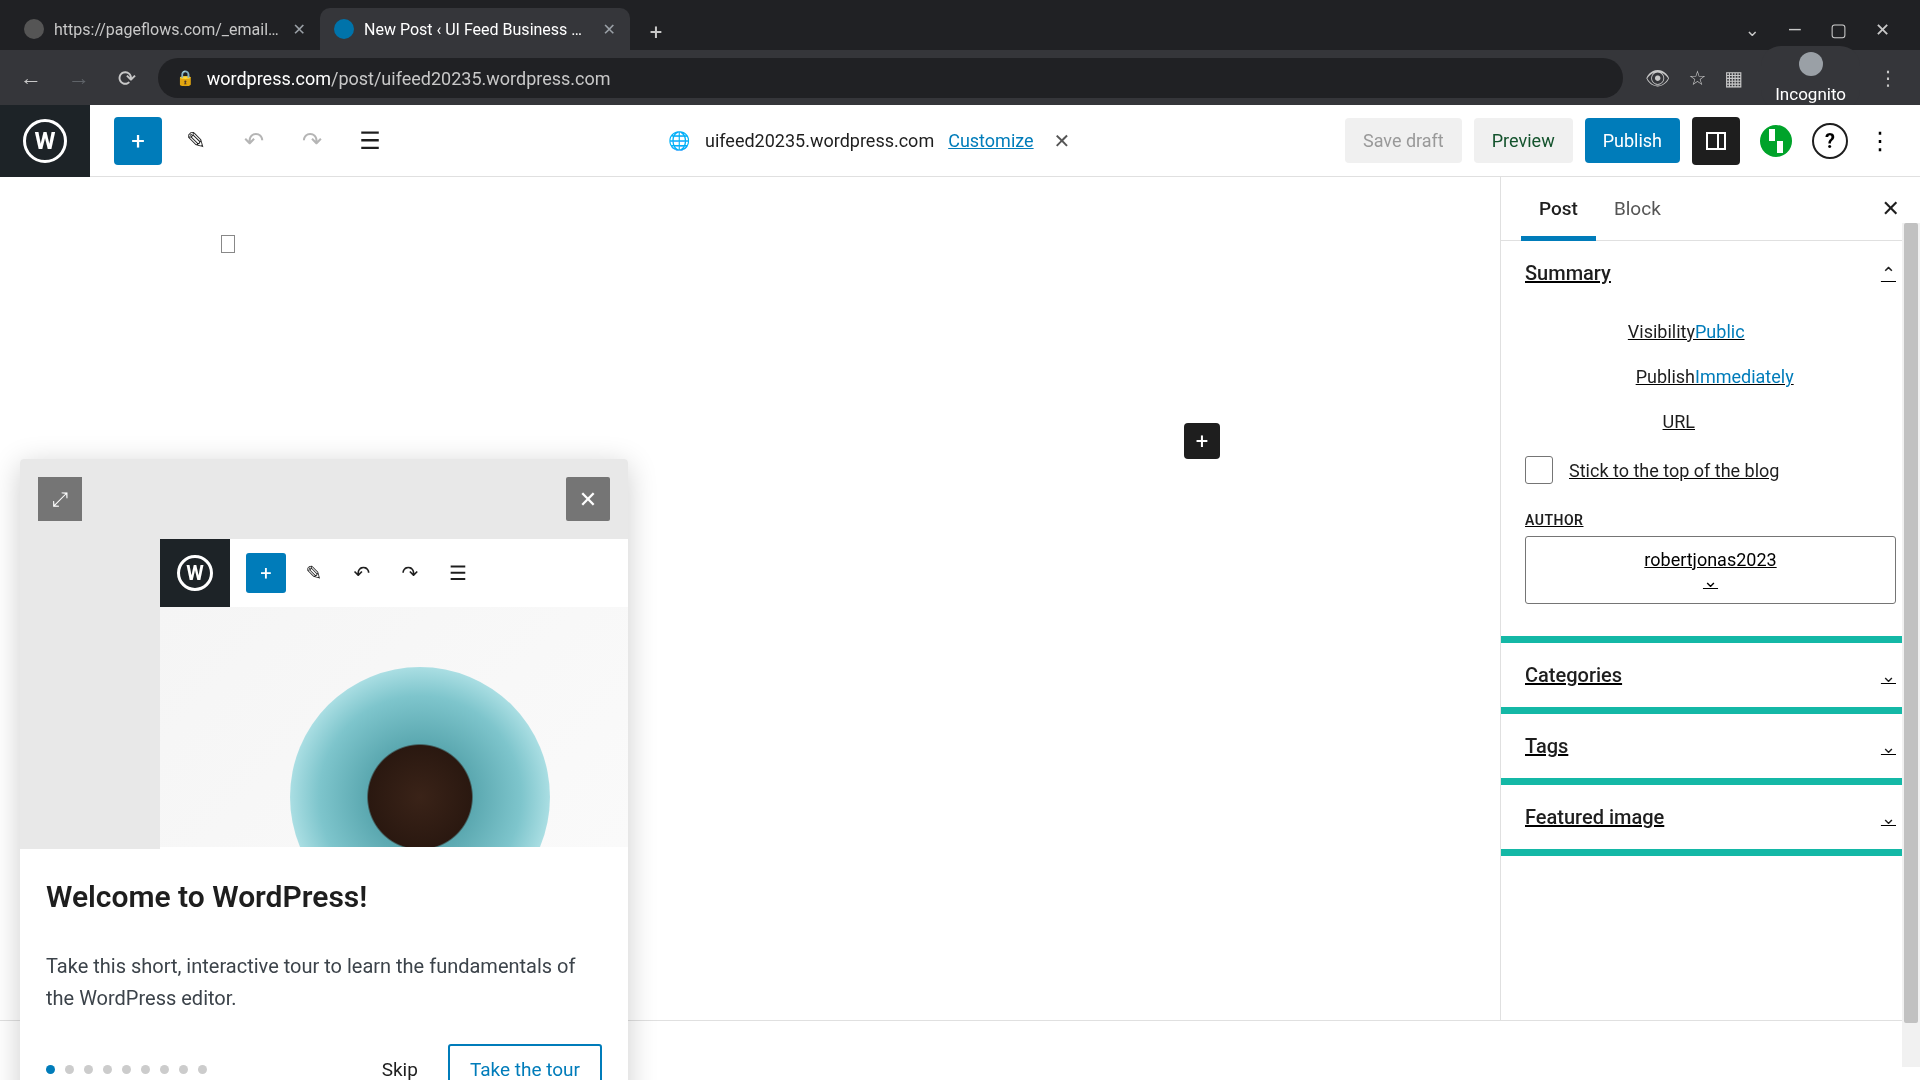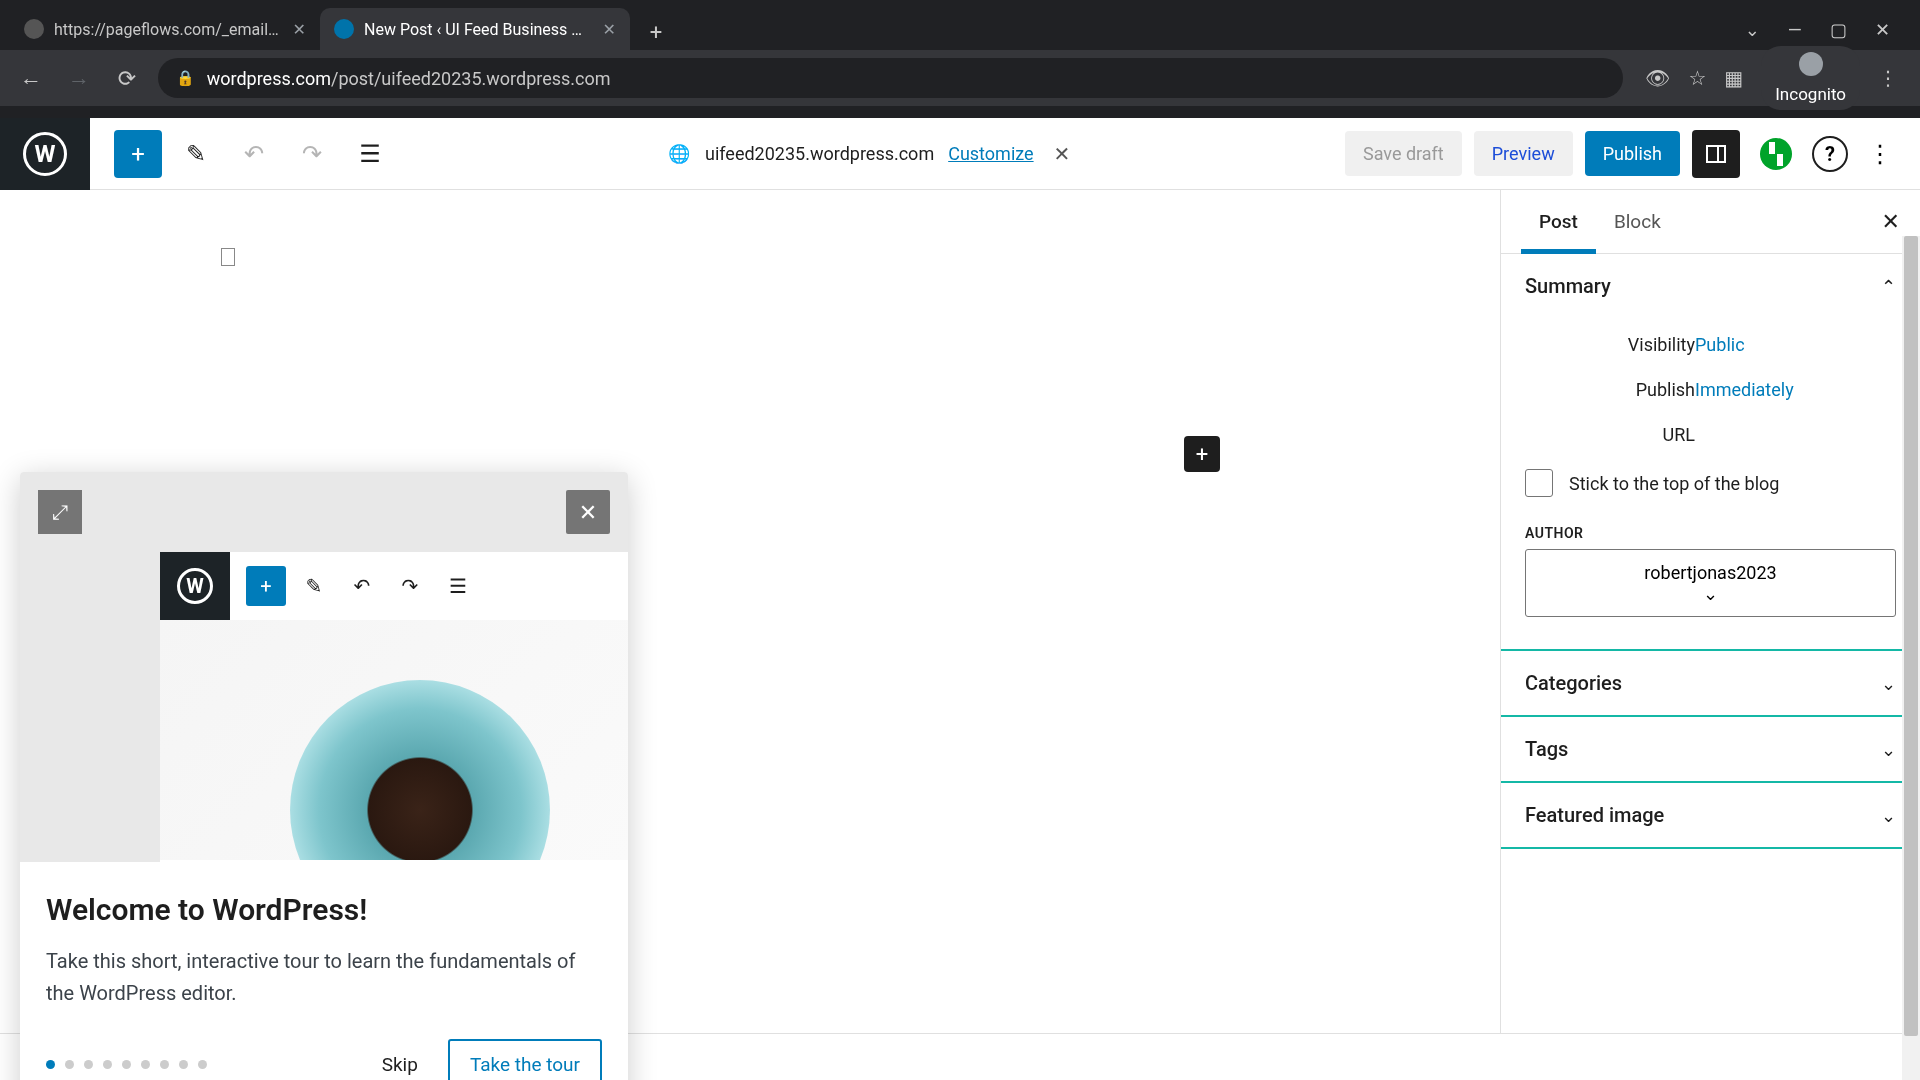--- a/index.html
+++ b/index.html
@@ -1,19 +1,19 @@
 <!DOCTYPE html>
 <html><head>
 <meta charset="utf-8">
 <style>
 * { margin: 0; padding: 0; box-sizing: border-box; font-family: -apple-system, BlinkMacSystemFont, "Segoe UI", Roboto, sans-serif; }
 body { width: 1920px; height: 1080px; overflow: hidden; background: #fff; }
 
 
-.browser-chrome { background: #202124; height: 118px; }
+.browser-chrome { background: #202124; height: 105px; }
 .tab-bar { height: 50px; display: flex; align-items: flex-end; padding: 0 10px; gap: 0; }
 .tab { height: 42px; display: flex; align-items: center; padding: 0 14px; border-radius: 10px 10px 0 0; gap: 10px; min-width: 310px; max-width: 310px; color: #c8c8c8; font-size: 16px; position: relative; }
 .tab.active { background: #35363a; color: #fff; }
 .tab .favicon { width: 20px; height: 20px; border-radius: 50%; flex-shrink: 0; }
 .tab .tab-title { flex: 1; white-space: nowrap; overflow: hidden; text-overflow: ellipsis; }
 .tab .tab-close { color: #9aa0a6; font-size: 16px; cursor: pointer; flex-shrink: 0; }
 .new-tab-btn { width: 36px; height: 36px; display: flex; align-items: center; justify-content: center; color: #c8c8c8; font-size: 22px; margin-left: 8px; cursor: pointer; }
 .window-controls { margin-left: auto; display: flex; gap: 28px; padding-right: 20px; color: #c8c8c8; align-items: center; height: 42px; }
 .window-controls span { font-size: 18px; cursor: pointer; }
 
@@ -40,21 +40,21 @@
 .tb-btn.normal { color: #1e1e1e; }
 
 .wp-center { flex: 1; display: flex; justify-content: center; align-items: center; gap: 14px; font-size: 18px; color: #1e1e1e; }
 .wp-center .globe { font-size: 18px; color: #555; }
 .wp-center .customize-link { color: #007cba; text-decoration: underline; cursor: pointer; }
 .wp-center .dismiss { font-size: 20px; color: #555; cursor: pointer; margin-left: 6px; }
 
 .toolbar-right { display: flex; align-items: center; gap: 12px; padding-right: 20px; }
 .txt-btn { padding: 12px 18px; border-radius: 4px; font-size: 18px; cursor: pointer; }
 .txt-btn.draft { background: #f0f0f0; color: #999; }
-.txt-btn.preview { background: #f0f0f0; color: #1d4ed8; }
+.txt-btn.preview { background: #f0f0f0; color: #14532d; }
 .txt-btn.publish { background: #007cba; color: #fff; }
 .sq-btn { width: 48px; height: 48px; display: flex; align-items: center; justify-content: center; border-radius: 4px; cursor: pointer; }
 .sq-btn.dark { background: #1e1e1e; color: #fff; }
 .jetpack-icon { width: 32px; height: 32px; background: #00a32a; border-radius: 50%; position: relative; }
 .jetpack-icon::before { content: ''; position: absolute; top: 4px; left: 9px; width: 6px; height: 12px; background: #fff; }
 .jetpack-icon::after { content: ''; position: absolute; bottom: 4px; right: 9px; width: 6px; height: 12px; background: #fff; }
 .help-btn { width: 36px; height: 36px; border: 2.5px solid #1e1e1e; border-radius: 50%; display: flex; align-items: center; justify-content: center; font-weight: bold; font-size: 20px; cursor: pointer; }
 .more-btn { font-size: 24px; cursor: pointer; padding: 0 8px; }
 
 
@@ -64,21 +64,21 @@
 .add-block-float { position: absolute; top: 246px; right: 280px; width: 36px; height: 36px; background: #1e1e1e; color: #fff; display: flex; align-items: center; justify-content: center; font-size: 22px; border-radius: 4px; cursor: pointer; }
 
 
 .sidebar { width: 420px; border-left: 1px solid #e0e0e0; display: flex; flex-direction: column; overflow-y: auto; }
 .sidebar-tabs { display: flex; align-items: center; height: 64px; border-bottom: 1px solid #e0e0e0; padding: 0 20px; }
 .sb-tab { padding: 0 18px; height: 64px; display: flex; align-items: center; font-size: 19px; color: #555; cursor: pointer; position: relative; }
 .sb-tab.active { color: #1e1e1e; font-weight: 500; }
 .sb-tab.active::after { content: ''; position: absolute; bottom: 0; left: 0; right: 0; height: 5px; background: #007cba; }
 .sb-close { margin-left: auto; font-size: 22px; cursor: pointer; color: #1e1e1e; }
 
-.panel-section { border-bottom: 2px solid #14b8a6; }
+.panel-section { border-bottom: 7px solid #14b8a6; text-decoration: underline; }
 .panel-header { display: flex; align-items: center; justify-content: space-between; padding: 20px 24px; cursor: pointer; }
 .panel-header .ph-title { font-size: 20px; font-weight: 500; color: #1e1e1e; }
 .panel-header .chev { font-size: 18px; color: #1e1e1e; }
 .panel-body { padding: 4px 24px 24px; }
 .row { display: flex; align-items: flex-start; padding: 12px 0; font-size: 18px; }
 .row .label { width: 170px; color: #1e1e1e; text-align: right; }
 .row .value { flex: 1; color: #007cba; cursor: pointer; word-break: break-all; }
 .cb-row { display: flex; align-items: center; gap: 16px; padding: 12px 0; font-size: 18px; color: #1e1e1e; }
 .cb { width: 28px; height: 28px; border: 1.5px solid #757575; border-radius: 3px; cursor: pointer; }
 .sect-label { font-size: 14px; font-weight: 600; letter-spacing: 0.5px; color: #1e1e1e; text-transform: uppercase; padding: 16px 0 8px; }
@@ -97,21 +97,21 @@
 .wm-ie-logo { width: 70px; height: 68px; background: #1d2327; display: flex; align-items: center; justify-content: center; }
 .wm-ie-logo .wp-logo-circle { width: 36px; height: 36px; font-size: 20px; }
 .wm-ie-toolbar { display: flex; align-items: center; gap: 8px; padding-left: 16px; }
 .wm-ie-btn { width: 40px; height: 40px; display: flex; align-items: center; justify-content: center; font-size: 20px; border-radius: 3px; }
 .wm-ie-btn.primary { background: #007cba; color: #fff; }
 .wm-ie-btn.normal { color: #1e1e1e; }
 .wm-image-area { height: 240px; background: linear-gradient(135deg, #f5f5f5 0%, #fafafa 100%); position: relative; overflow: hidden; }
 .coffee-saucer { position: absolute; bottom: -80px; left: 130px; width: 260px; height: 260px; border-radius: 50%; background: radial-gradient(circle, #3a2318 0%, #2a1810 28%, #5ba8b0 29%, #7ec5cc 55%, #a8dde2 70%, #eef8f9 80%); }
 
 .wm-content { padding: 30px 26px 26px; }
-.wm-title { font-size: 30px; font-weight: 600; color: #1e1e1e; margin-bottom: 18px; }
+.wm-title { font-size: 30px; font-weight: 600; color: #1e1e1e; margin-bottom: 36px; }
 .wm-text { font-size: 20px; line-height: 1.6; color: #3c434a; margin-bottom: 30px; }
 .wm-footer { display: flex; align-items: center; }
 .wm-dots { display: flex; gap: 10px; }
 .wm-dot { width: 9px; height: 9px; border-radius: 50%; background: #ccc; }
 .wm-dot.active { background: #007cba; }
 .wm-actions { margin-left: auto; display: flex; gap: 16px; align-items: center; }
 .wm-skip { font-size: 19px; color: #1e1e1e; cursor: pointer; padding: 10px 14px; }
 .wm-tour { font-size: 19px; color: #007cba; border: 2px solid #007cba; background: #fff; padding: 12px 20px; border-radius: 3px; cursor: pointer; }
 
 

